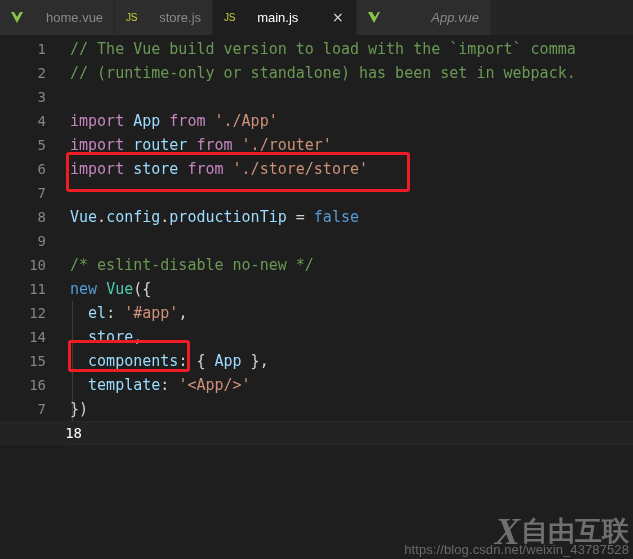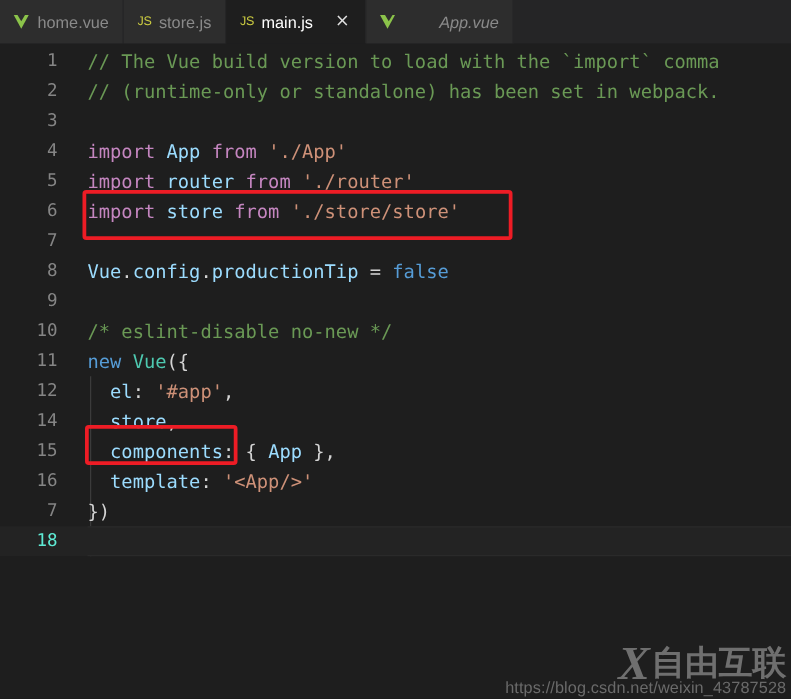--- a/index.html
+++ b/index.html
@@ -31,21 +31,21 @@
     height: 35px;
     background: #252526;
     display: flex;
     align-items: stretch;
     font-family: "Liberation Sans", sans-serif;
     overflow: hidden;
   }
   .tab {
     display: flex;
     align-items: center;
-    gap: 6px;
+    gap: 22px;
     padding: 0 11px;
     height: 35px;
     box-sizing: border-box;
     background: #2d2d2d;
     border-right: 1px solid #252526;
     color: #8a8a8a;
     font-size: 13px;
     white-space: nowrap;
     position: relative;
     cursor: pointer;
@@ -138,21 +138,21 @@
   }
   .code {
     position: absolute;
     left: 70px; top: 0;
     white-space: pre;
     text-align: center;
   }
   .line.current {
     background: #232323;
   }
-  .line.current .ln { color: #5eead4; }
+  .line.current .ln { color: #ffffff; margin-left: 36px; }
   .line.current::after {
     content: "";
     position: absolute;
     left: 70px; right: 0; top: 0;
     height: 24px;
     border-top: 1px solid #2a2a2a;
     border-bottom: 1px solid #2a2a2a;
     box-sizing: border-box;
     pointer-events: none;
   }

